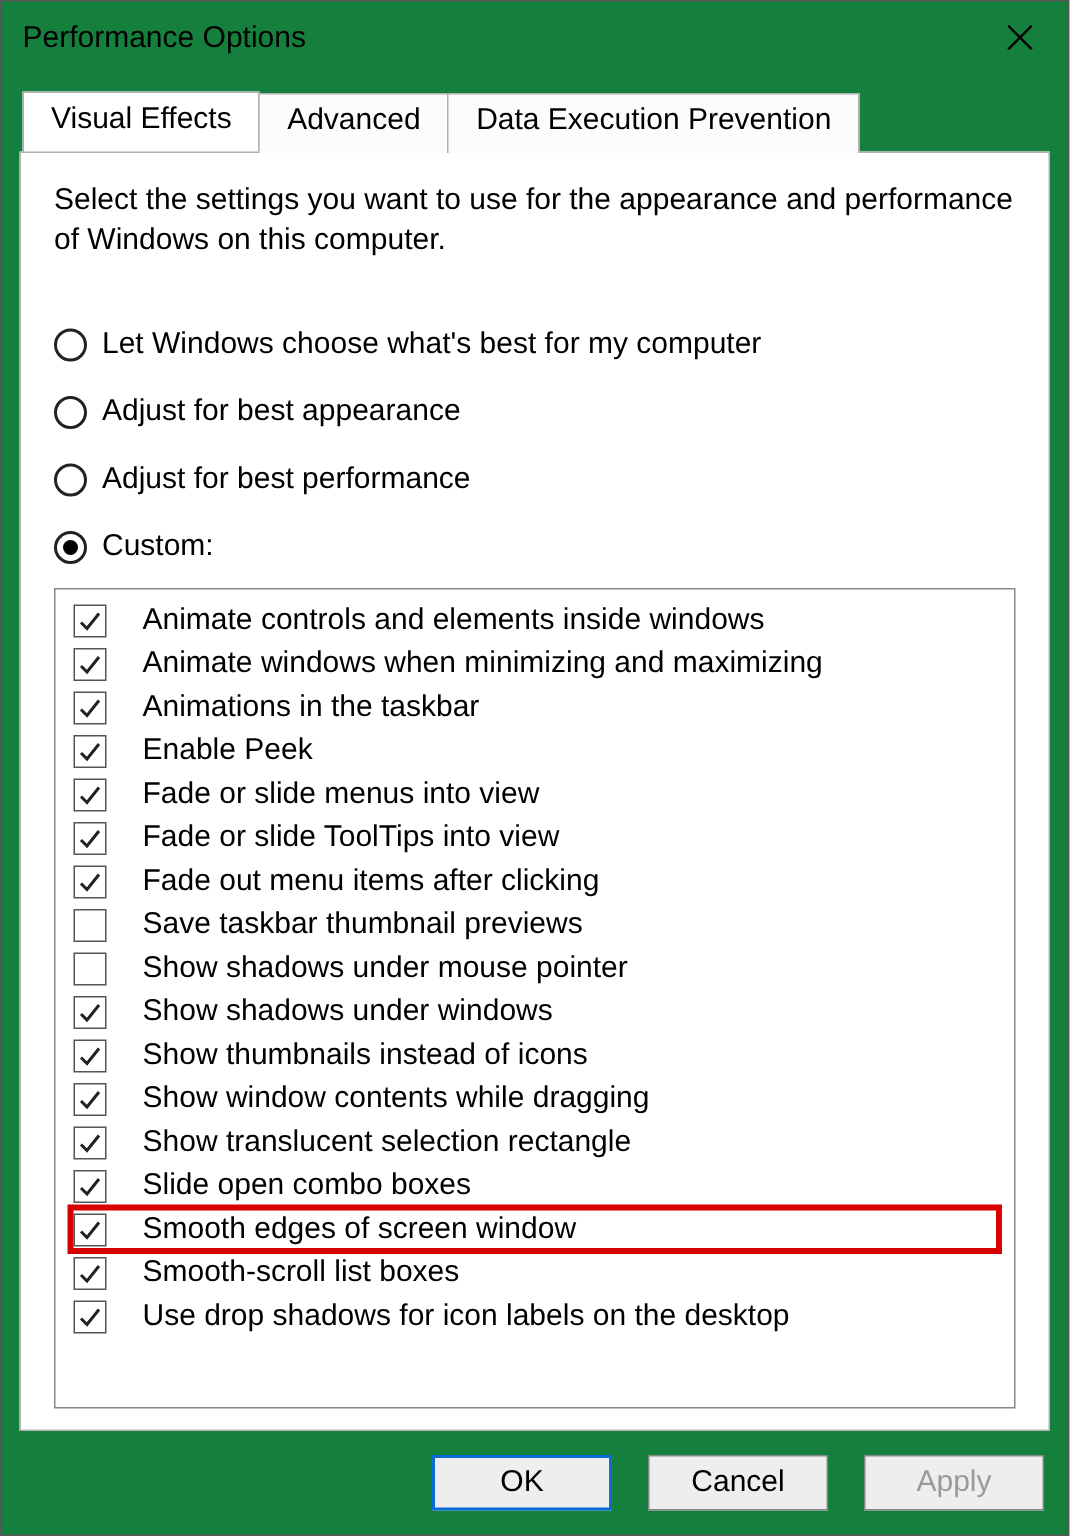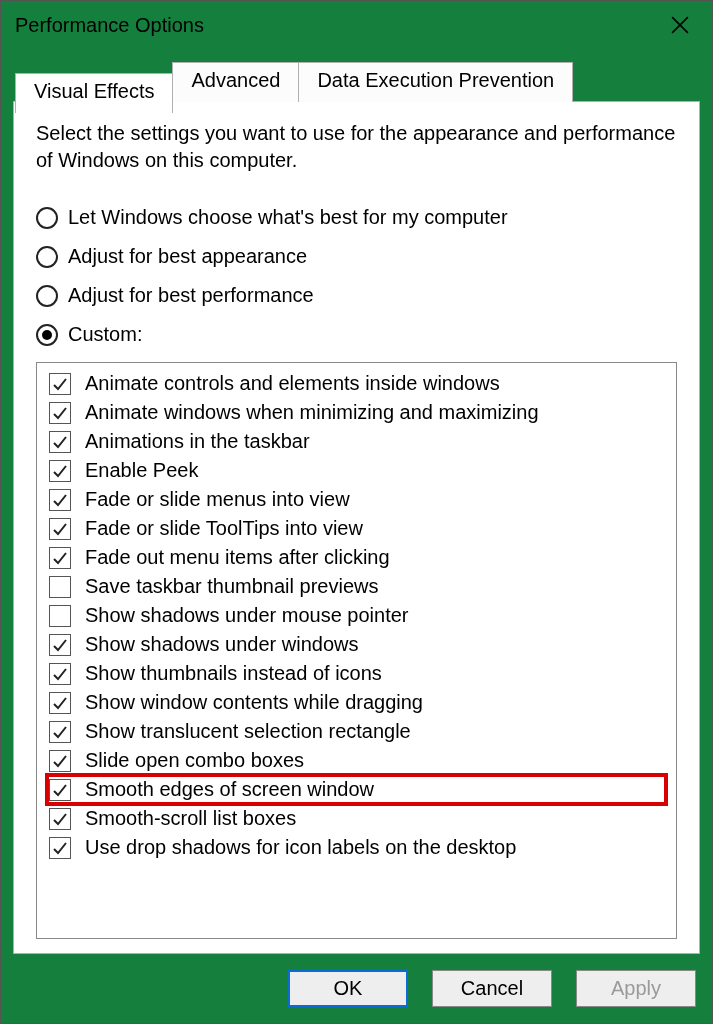--- a/index.html
+++ b/index.html
@@ -44,21 +44,21 @@
     font-size: 20px;
     background: #fcfcfc;
     margin-right: -1px;
     position: relative;
     top: 1px;
     cursor: default;
   }
   .tab.active {
     background: #fff;
     z-index: 2;
-    top: 12px;
+    top: 0;
     padding-bottom: 10px;
     text-align: right;
   }
   .tabcontent {
     flex: 1;
     margin: 0 12px 12px 12px;
     border: 1px solid #b0b0b0;
     background: #fff;
     padding: 18px 22px 14px 22px;
     display: flex; flex-direction: column;
@@ -66,21 +66,21 @@
     justify-content: flex-end;
   }
   .intro {
     font-size: 20px;
     line-height: 1.35;
     margin-bottom: 22px;
   }
 
   .radio-row {
     display: flex; align-items: center;
-    margin: 10px 0 16px 0;
+    margin: 22px 0 16px 0;
     gap: 10px;
   }
   .radio {
     width: 22px; height: 22px;
     border: 2px solid #222;
     border-radius: 50%;
     display: inline-flex; align-items: center; justify-content: center;
     flex-shrink: 0;
   }
   .radio.checked::after {
@@ -91,21 +91,21 @@
   }
 
   .listbox {
     border: 1px solid #888;
     flex: 1;
     overflow: auto;
     padding: 6px 10px 10px 10px;
   }
   .check-row {
     display: flex; align-items: center;
-    gap: 14px;
+    gap: 24px;
     padding: 3px 2px;
     position: relative;
   }
   .check-row.highlight {
     outline: 4px solid #d80000;
     outline-offset: -2px;
   }
   .check {
     width: 22px; height: 22px;
     border: 1px solid #555;

